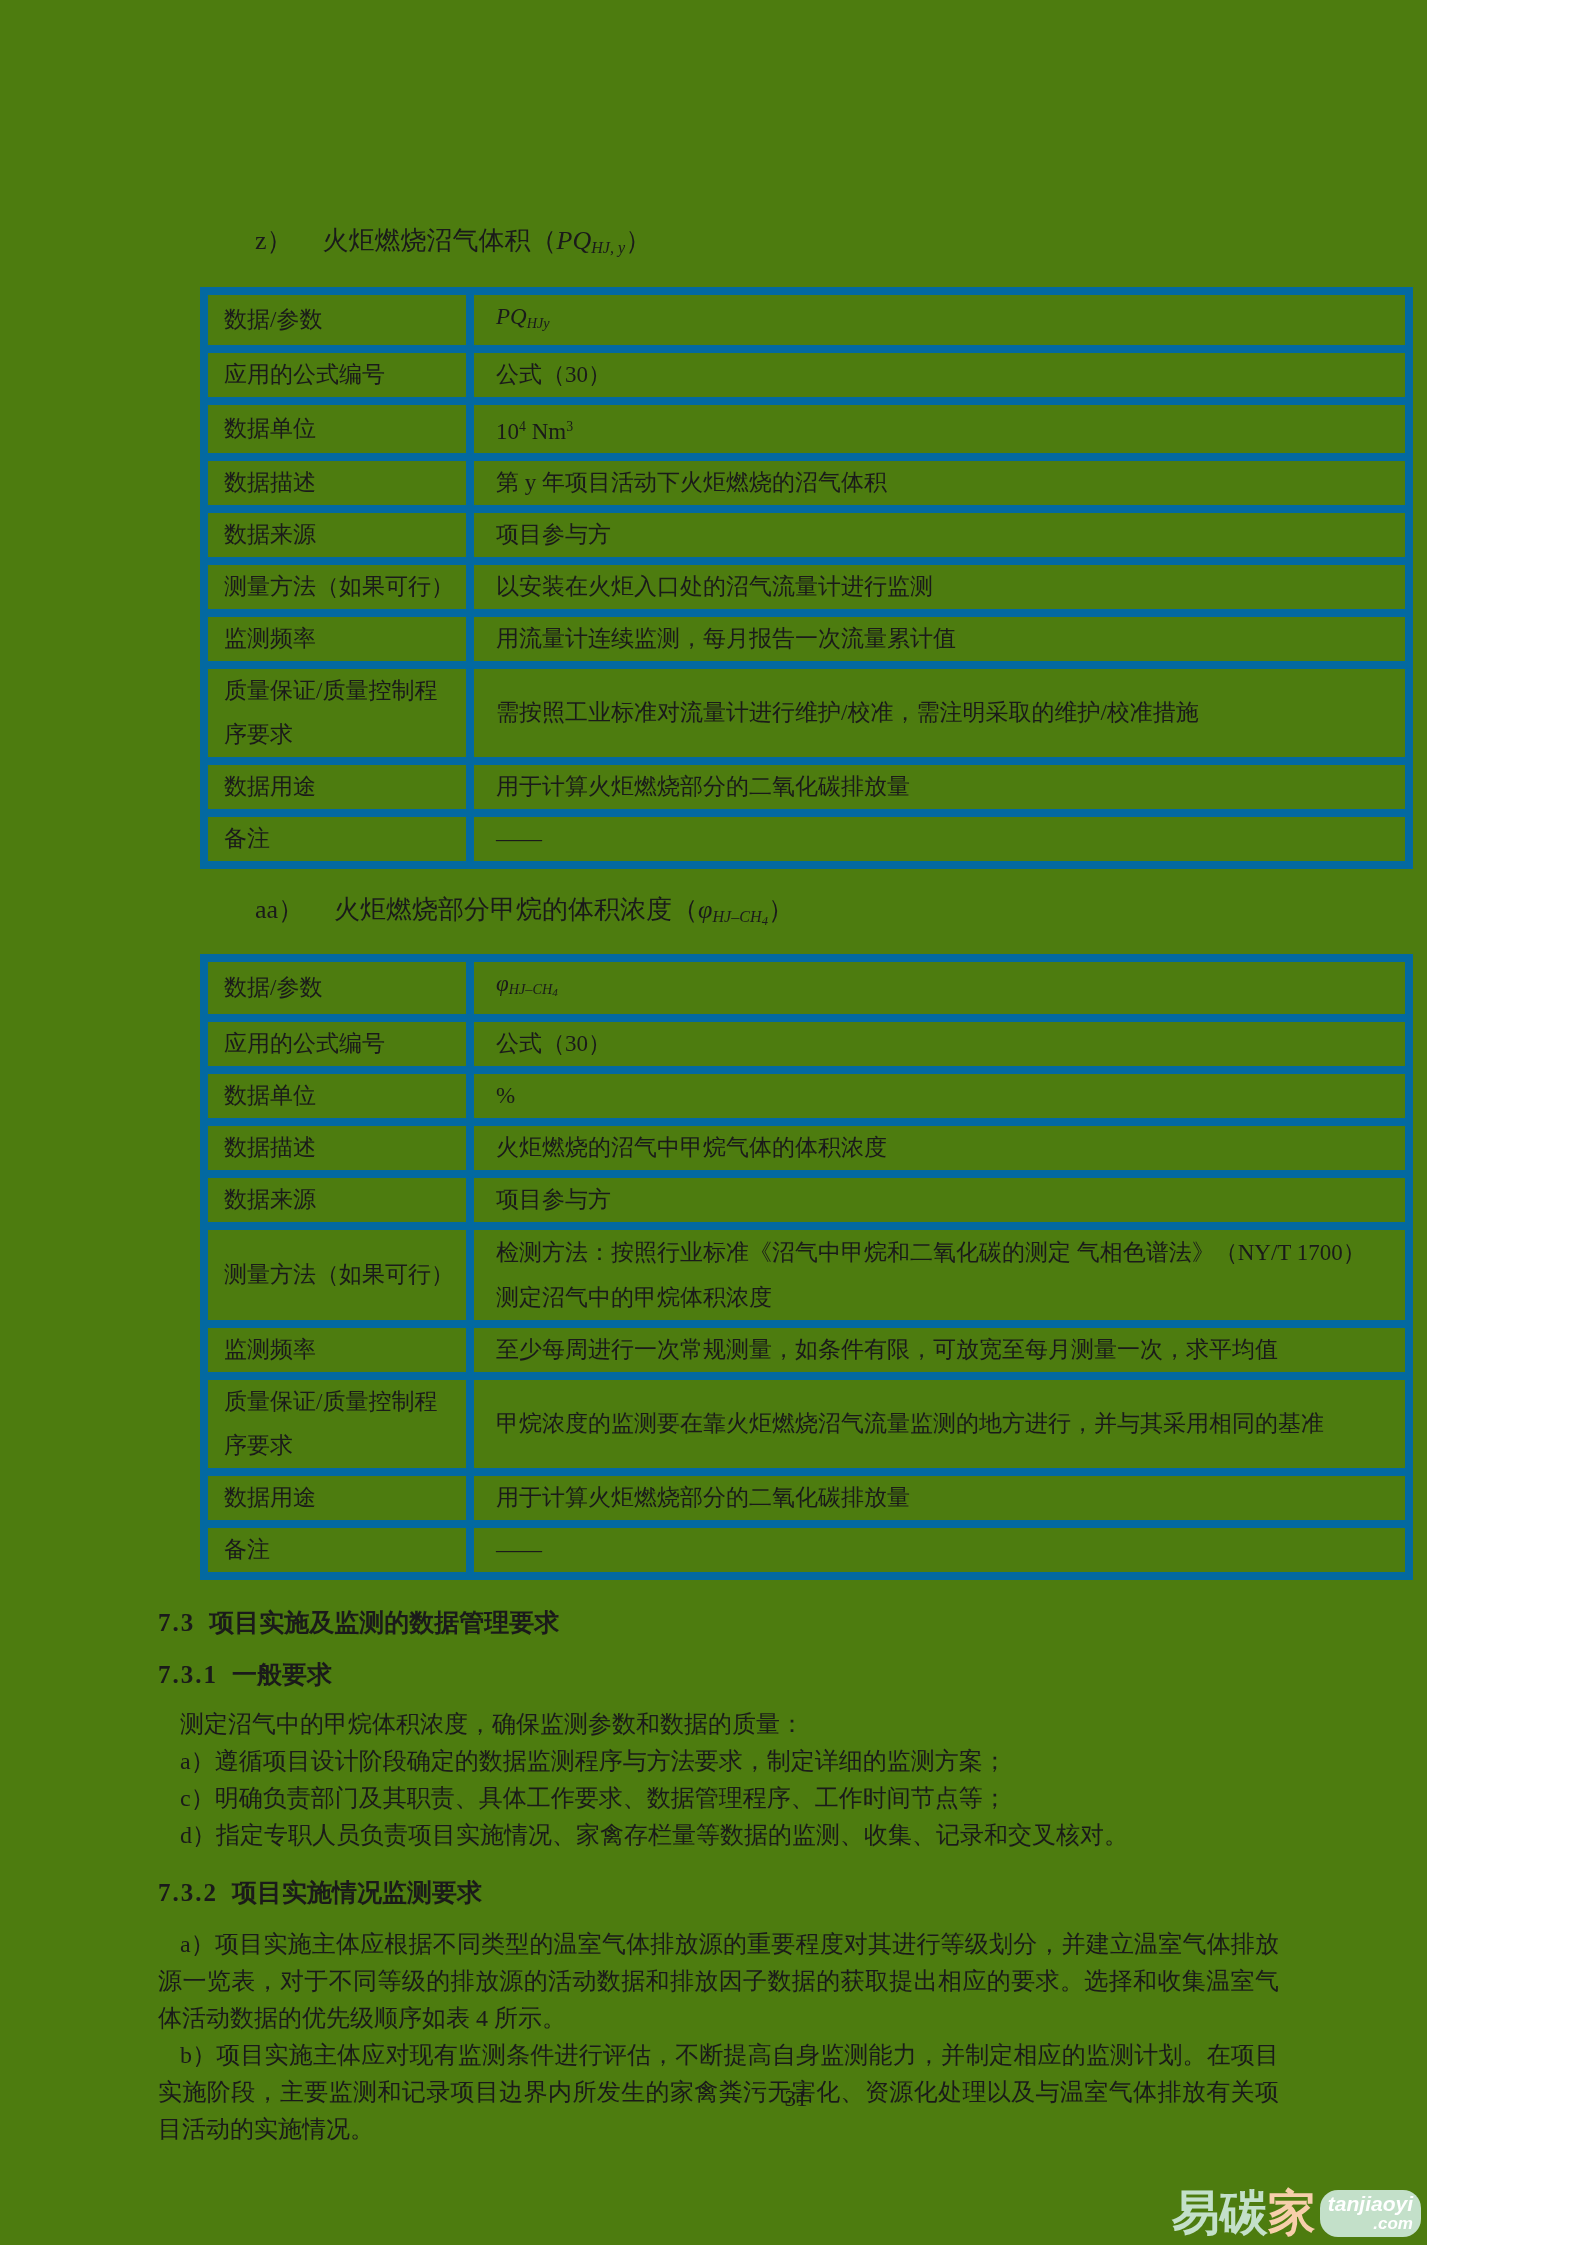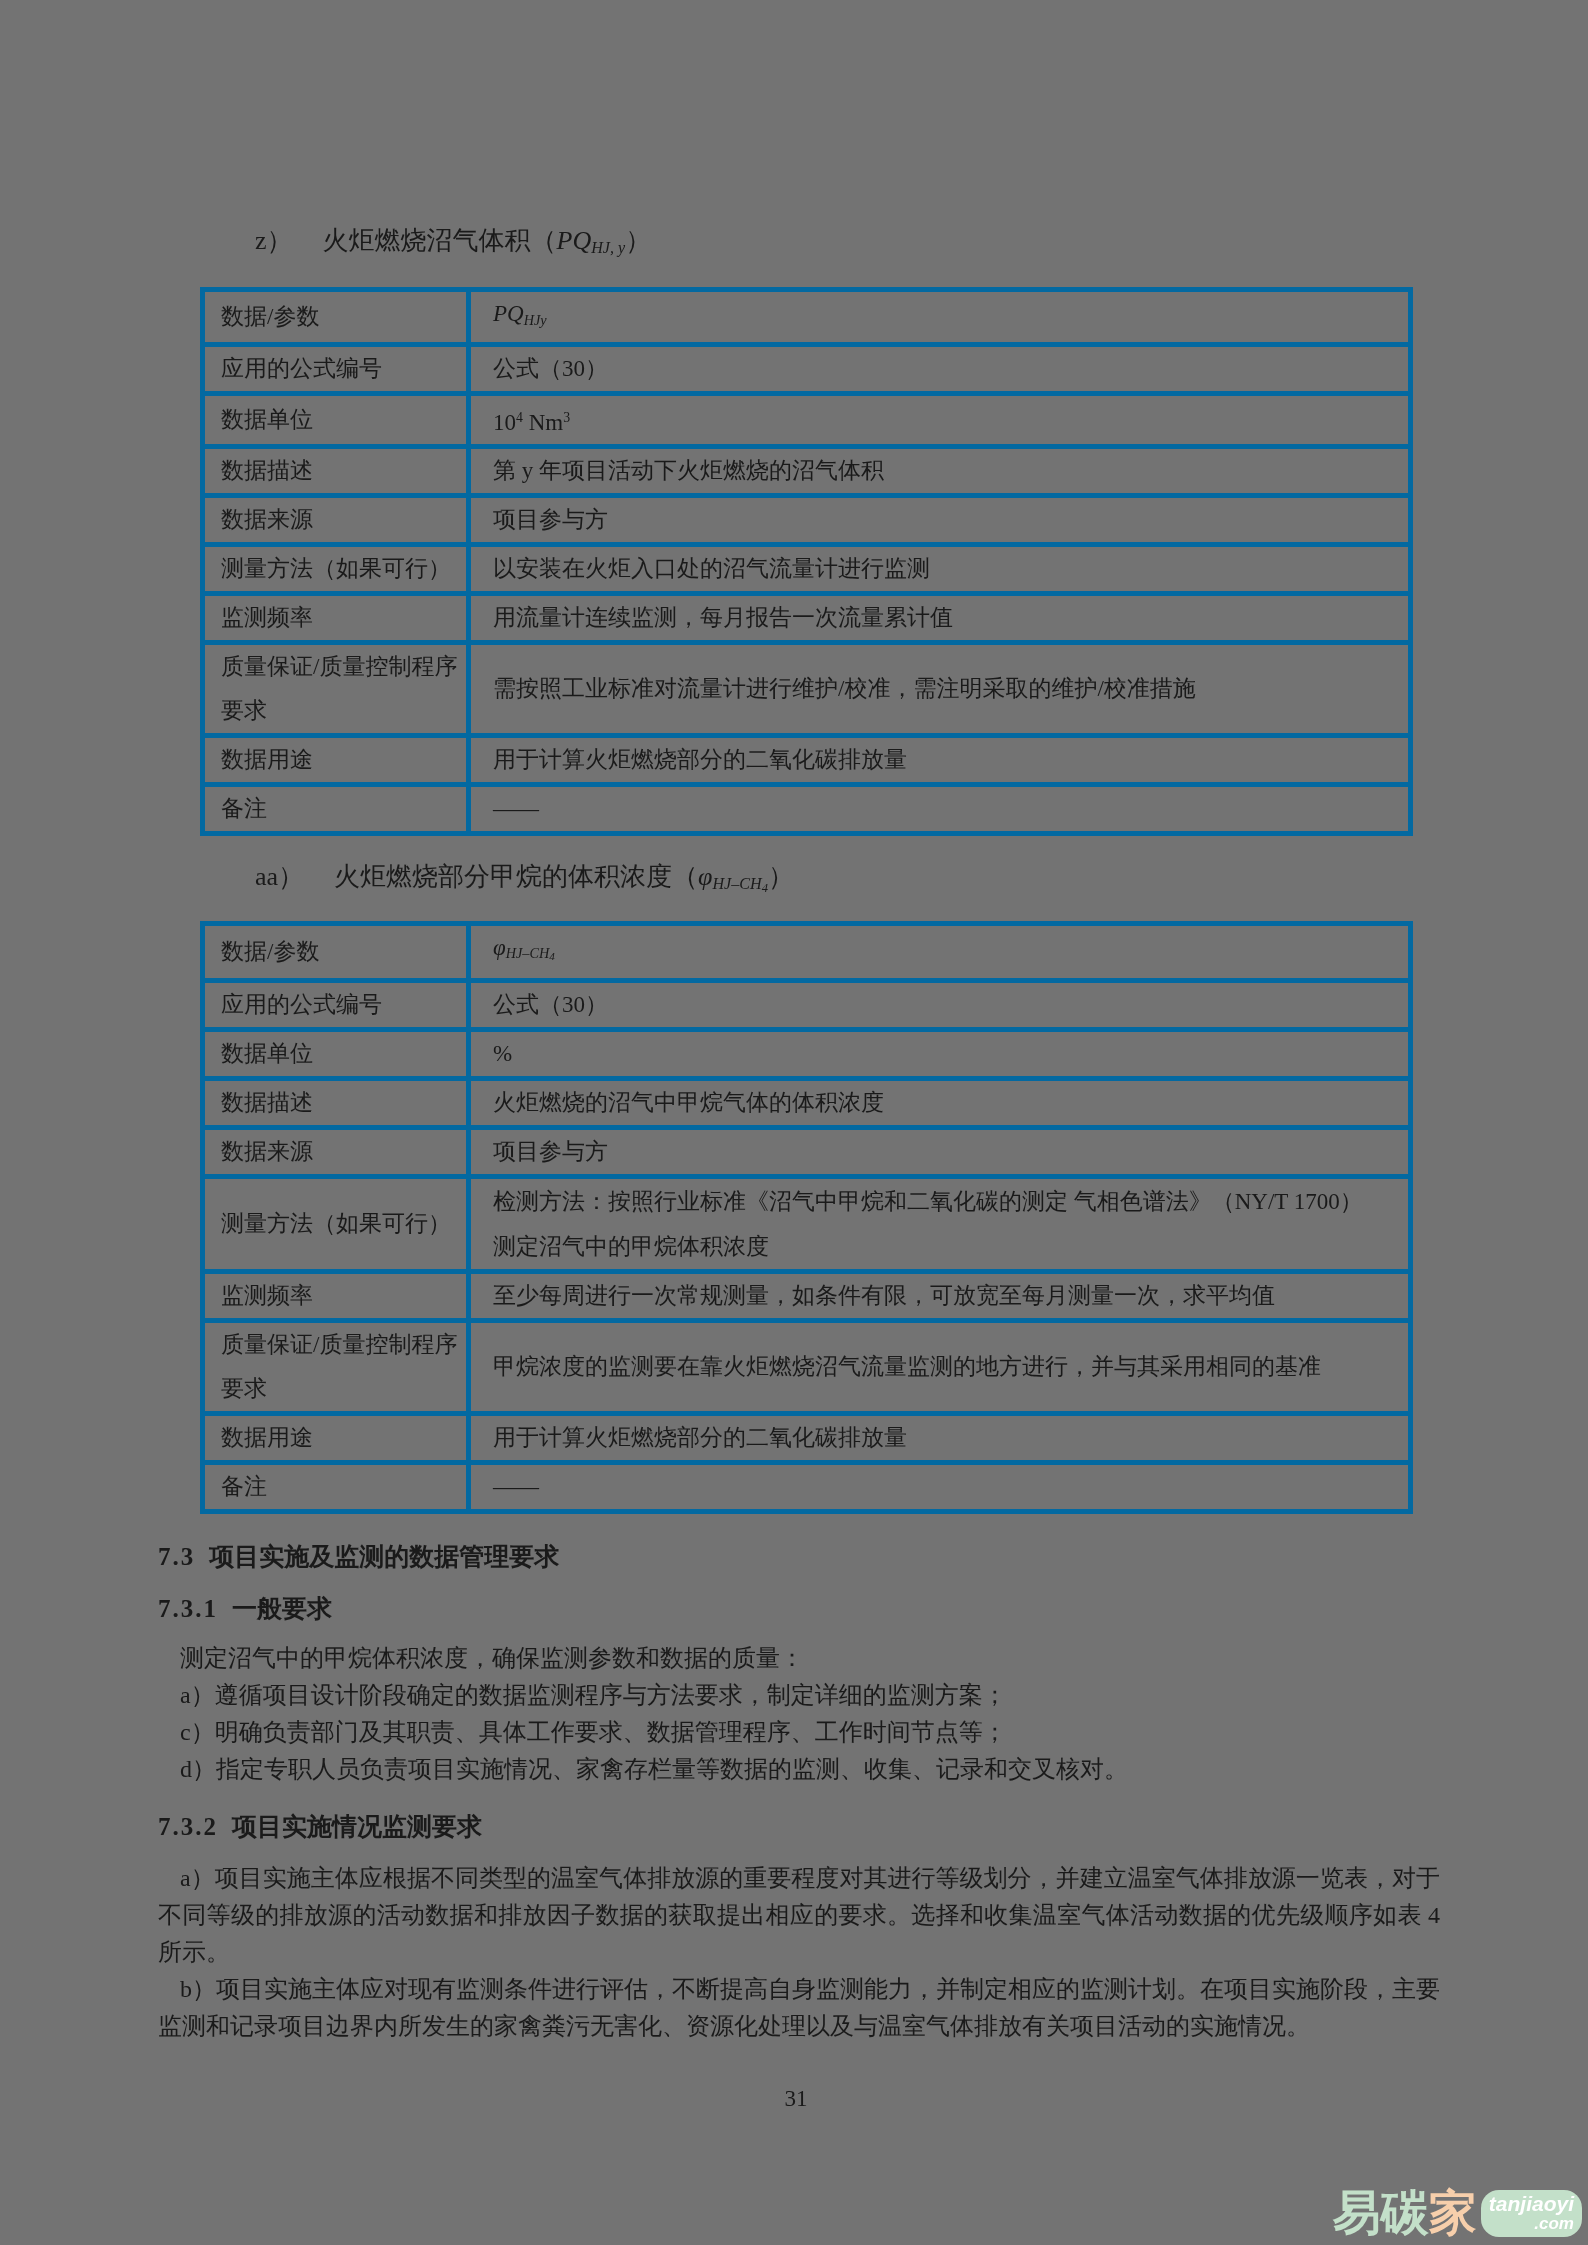--- a/index.html
+++ b/index.html
@@ -1,30 +1,30 @@
 <!DOCTYPE html>
 <html><head>
 <meta charset="utf-8">
 <style>
   html,body{margin:0;padding:0;background:#ffffff;}
-  .page{position:relative;width:1588px;height:2245px;background:#737373;
+  .page{position:relative;width:1427px;height:2245px;background:#4d7c0f;
         font-family:"Liberation Serif","DejaVu Serif",serif;color:#1a1a1a;overflow:hidden;}
   .content{padding:222px 148px 0 158px;}
 
   
   .h-item{margin-left:97px;font-size:26px;line-height:38px;white-space:nowrap;}
   .h-item .h-text{margin-left:30px;}
   .it{font-style:italic;}
   .sub{font-size:0.62em;vertical-align:-0.25em;}
   .subsub{font-size:0.78em;vertical-align:-0.2em;}
   .sup{font-size:0.6em;vertical-align:0.55em;}
 
   
   table.data-table{border-collapse:collapse;margin-left:42px;width:1213px;table-layout:fixed;}
-  table.data-table td{border:5px solid #0369a1;vertical-align:middle;font-size:23px;}
+  table.data-table td{border:8px solid #0369a1;vertical-align:middle;font-size:23px;}
   col.c1{width:266px;}
   td.lbl{padding:0 6px 0 16px;line-height:44px;}
   td.val{padding:0 10px 0 22px;line-height:44px;}
   tr.r1{height:46px;}
   tr.r2{height:92px;}
   .vline{line-height:45px;}
 
   
   .sec-h{font-family:Liberation Serif, serif;font-weight:700;
          font-size:25px;line-height:38px;}

